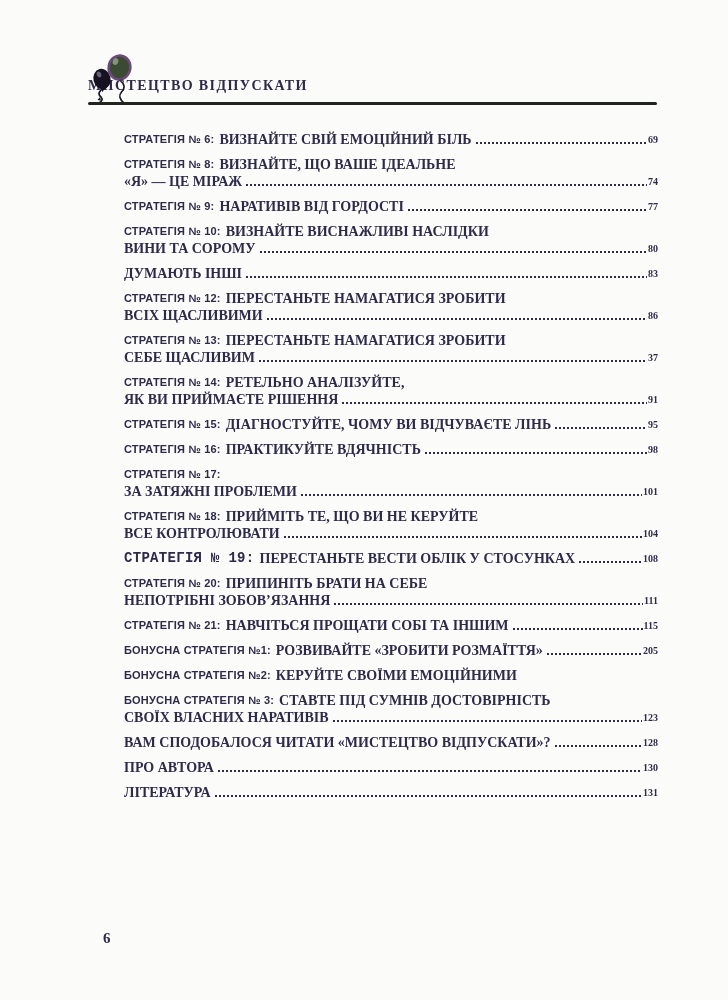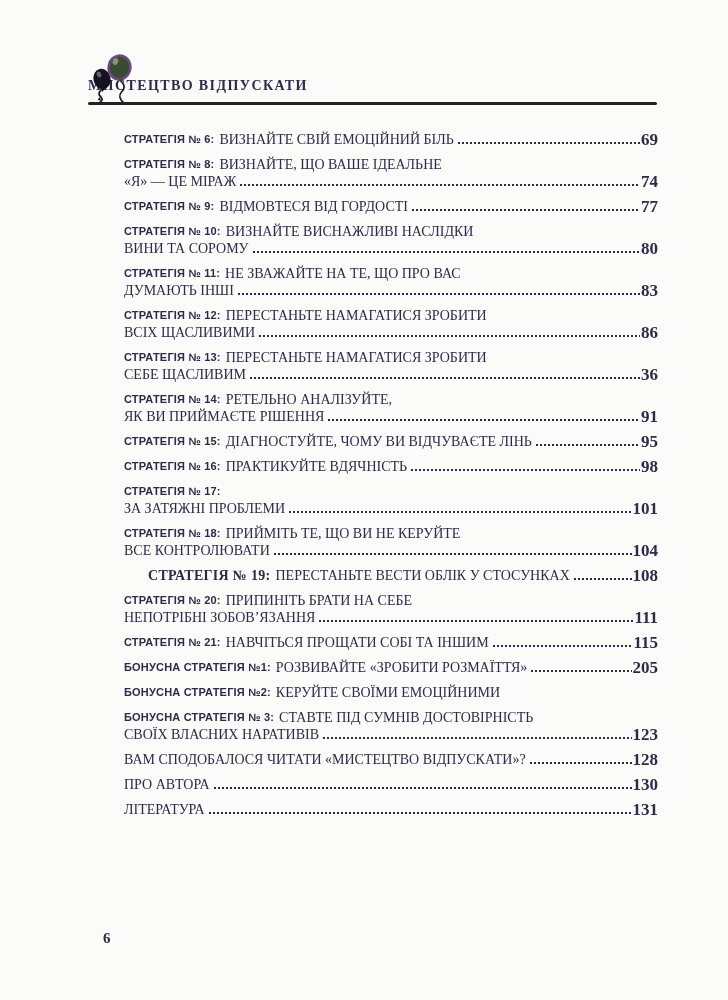--- a/index.html
+++ b/index.html
@@ -35,35 +35,34 @@
   .row { display: flex; align-items: center; line-height: 17px; }
   .prefix {
     font-family: "Liberation Sans", sans-serif;
     font-weight: bold;
     font-size: 11px;
     letter-spacing: 0.2px;
     white-space: nowrap;
     margin-right: 5px;
   }
   .prefix.large {
-    font-family: Liberation Serif, serif;
+    font-family: Liberation Mono, monospace;
     font-size: 14px;
     letter-spacing: 0.3px;
-    margin-left: 24px;
-  }
-  .title { font-weight: normal; font-size: 14px; white-space: nowrap; }
+  }
+  .title { font-weight: bold; font-size: 14px; white-space: nowrap; }
   .leader {
     flex: 1 1 auto; min-width: 8px; height: 4px;
     align-self: flex-end; margin: 0 1px 3px 3px;
     background-image: radial-gradient(circle, var(--text) 0.8px, transparent 1px);
     background-size: 4px 4px;
     background-position: 0 100%;
     background-repeat: repeat-x;
   }
-  .pagenum { font-weight: bold; font-size: 17px; white-space: nowrap; }
+  .pagenum { font-weight: bold; font-size: 10px; white-space: nowrap; }
   .page-footer-num {
     position: absolute; left: 103px; top: 930px;
     font-weight: bold; font-size: 15px;
   }
 </style>
 </head>
 <body>
 
 <div class="page-header">
   <span class="balloons">
@@ -107,46 +106,41 @@
     <div class="row row2">
       <span class="title">«Я» — ЦЕ МІРАЖ</span>
       <span class="leader"></span>
       <span class="pagenum">74</span>
     </div>
   </div>
 
   <div class="toc-entry">
     <div class="row">
       <span class="prefix">СТРАТЕГІЯ № 9:</span>
-      <span class="title">ВІДМОВТЕСЯ ВІД ГОРДОСТІ</span>
+      <span class="title">НАРАТИВІВ ВІД ГОРДОСТІ</span>
       <span class="leader"></span>
       <span class="pagenum">77</span>
     </div>
 
   </div>
 
   <div class="toc-entry">
     <div class="row">
       <span class="prefix">СТРАТЕГІЯ № 10:</span>
       <span class="title">ВИЗНАЙТЕ ВИСНАЖЛИВІ НАСЛІДКИ</span>
 
     </div>
     <div class="row row2">
       <span class="title">ВИНИ ТА СОРОМУ</span>
       <span class="leader"></span>
       <span class="pagenum">80</span>
     </div>
   </div>
 
   <div class="toc-entry">
-    <div class="row">
-      <span class="prefix">СТРАТЕГІЯ № 11:</span>
-      <span class="title">НЕ ЗВАЖАЙТЕ НА ТЕ, ЩО ПРО ВАС</span>
-
-    </div>
     <div class="row row2">
       <span class="title">ДУМАЮТЬ ІНШІ</span>
       <span class="leader"></span>
       <span class="pagenum">83</span>
     </div>
   </div>
 
   <div class="toc-entry">
     <div class="row">
       <span class="prefix">СТРАТЕГІЯ № 12:</span>
@@ -162,21 +156,21 @@
 
   <div class="toc-entry">
     <div class="row">
       <span class="prefix">СТРАТЕГІЯ № 13:</span>
       <span class="title">ПЕРЕСТАНЬТЕ НАМАГАТИСЯ ЗРОБИТИ</span>
 
     </div>
     <div class="row row2">
       <span class="title">СЕБЕ ЩАСЛИВИМ</span>
       <span class="leader"></span>
-      <span class="pagenum">36</span>
+      <span class="pagenum">37</span>
     </div>
   </div>
 
   <div class="toc-entry">
     <div class="row">
       <span class="prefix">СТРАТЕГІЯ № 14:</span>
       <span class="title">РЕТЕЛЬНО АНАЛІЗУЙТЕ,</span>
 
     </div>
     <div class="row row2">

